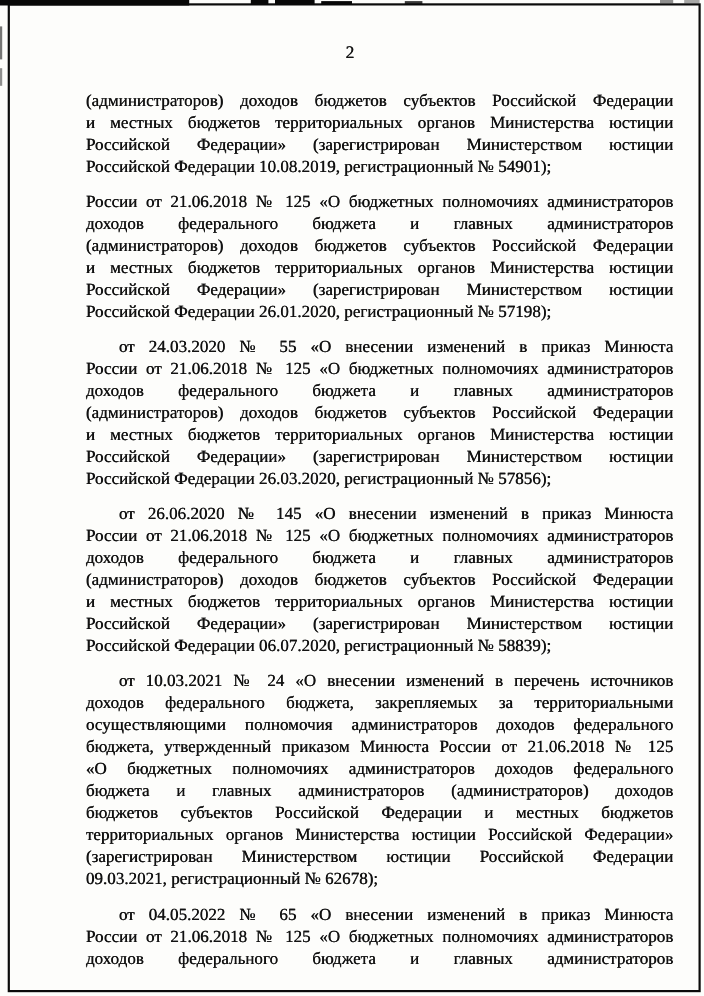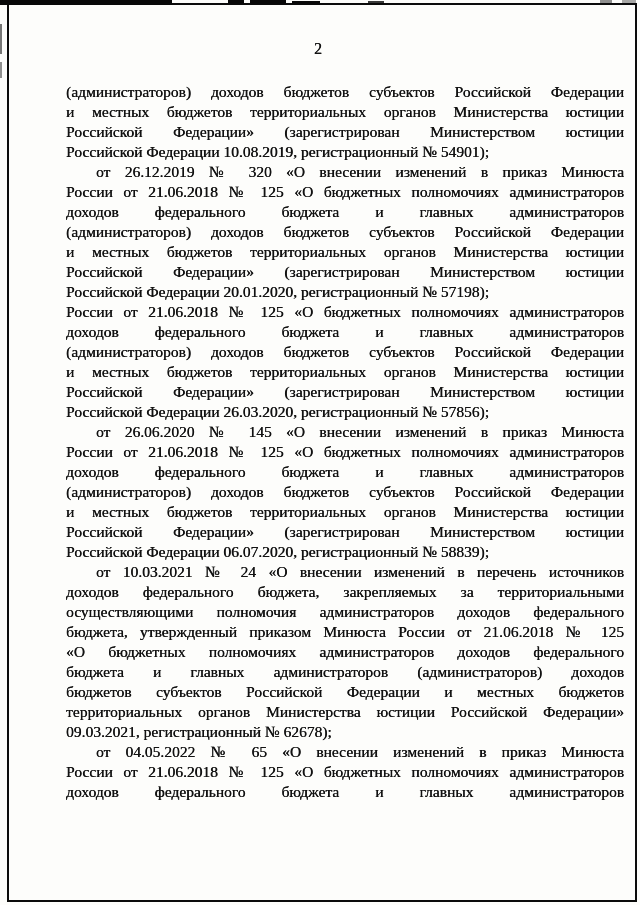--- a/index.html
+++ b/index.html
@@ -38,21 +38,21 @@
   }
   .pagenum {
     text-align: center;
     font-size: 16px;
     line-height: 18px;
     margin-bottom: 24px;
     transform: translateX(-27px);
     text-shadow: 0.3px 0 0 currentColor;
   }
   .body-text { font-size: 15.5px; }
-  .para { margin: 0; padding: 0; }
+  .para { margin: 12px; padding: 0; }
   .line {
     height: 20px;
     line-height: 20px;
     text-align: justify;
     text-align-last: justify;
     overflow: hidden;
     white-space: normal;
     text-shadow: 0.3px 0 0 currentColor;
   }
   .line.parend { text-align-last: left; }
@@ -76,29 +76,29 @@
 <div class="content">
   <div class="pagenum">2</div>
   <div class="body-text">
       <div class="para">
         <div class="line">(администраторов) доходов бюджетов субъектов Российской Федерации</div>
         <div class="line">и местных бюджетов территориальных органов Министерства юстиции</div>
         <div class="line">Российской Федерации» (зарегистрирован Министерством юстиции</div>
         <div class="line parend">Российской Федерации 10.08.2019, регистрационный № 54901);</div>
       </div>
       <div class="para">
-        <div class="line indent">от 26.12.2019 № 320 «О внесении изменений в приказ Минюста</div>
         <div class="line">России от 21.06.2018 № 125 «О бюджетных полномочиях администраторов</div>
         <div class="line">доходов федерального бюджета и главных администраторов</div>
         <div class="line">(администраторов) доходов бюджетов субъектов Российской Федерации</div>
         <div class="line">и местных бюджетов территориальных органов Министерства юстиции</div>
         <div class="line">Российской Федерации» (зарегистрирован Министерством юстиции</div>
-        <div class="line parend">Российской Федерации 20.01.2020, регистрационный № 57198);</div>
+        <div class="line parend">Российской Федерации 26.01.2020, регистрационный № 57198);</div>
       </div>
       <div class="para">
+        <div class="line indent">от 24.03.2020 № 55 «О внесении изменений в приказ Минюста</div>
         <div class="line">России от 21.06.2018 № 125 «О бюджетных полномочиях администраторов</div>
         <div class="line">доходов федерального бюджета и главных администраторов</div>
         <div class="line">(администраторов) доходов бюджетов субъектов Российской Федерации</div>
         <div class="line">и местных бюджетов территориальных органов Министерства юстиции</div>
         <div class="line">Российской Федерации» (зарегистрирован Министерством юстиции</div>
         <div class="line parend">Российской Федерации 26.03.2020, регистрационный № 57856);</div>
       </div>
       <div class="para">
         <div class="line indent">от 26.06.2020 № 145 «О внесении изменений в приказ Минюста</div>
         <div class="line">России от 21.06.2018 № 125 «О бюджетных полномочиях администраторов</div>
@@ -110,20 +110,21 @@
       </div>
       <div class="para">
         <div class="line indent">от 10.03.2021 № 24 «О внесении изменений в перечень источников</div>
         <div class="line">доходов федерального бюджета, закрепляемых за территориальными</div>
         <div class="line">осуществляющими полномочия администраторов доходов федерального</div>
         <div class="line">бюджета, утвержденный приказом Минюста России от 21.06.2018 № 125</div>
         <div class="line">«О бюджетных полномочиях администраторов доходов федерального</div>
         <div class="line">бюджета и главных администраторов (администраторов) доходов</div>
         <div class="line">бюджетов субъектов Российской Федерации и местных бюджетов</div>
         <div class="line">территориальных органов Министерства юстиции Российской Федерации»</div>
+        <div class="line">(зарегистрирован Министерством юстиции Российской Федерации</div>
         <div class="line parend">09.03.2021, регистрационный № 62678);</div>
       </div>
       <div class="para">
         <div class="line indent">от 04.05.2022 № 65 «О внесении изменений в приказ Минюста</div>
         <div class="line">России от 21.06.2018 № 125 «О бюджетных полномочиях администраторов</div>
         <div class="line">доходов федерального бюджета и главных администраторов</div>
       </div>
     </div>
 </div>
 

